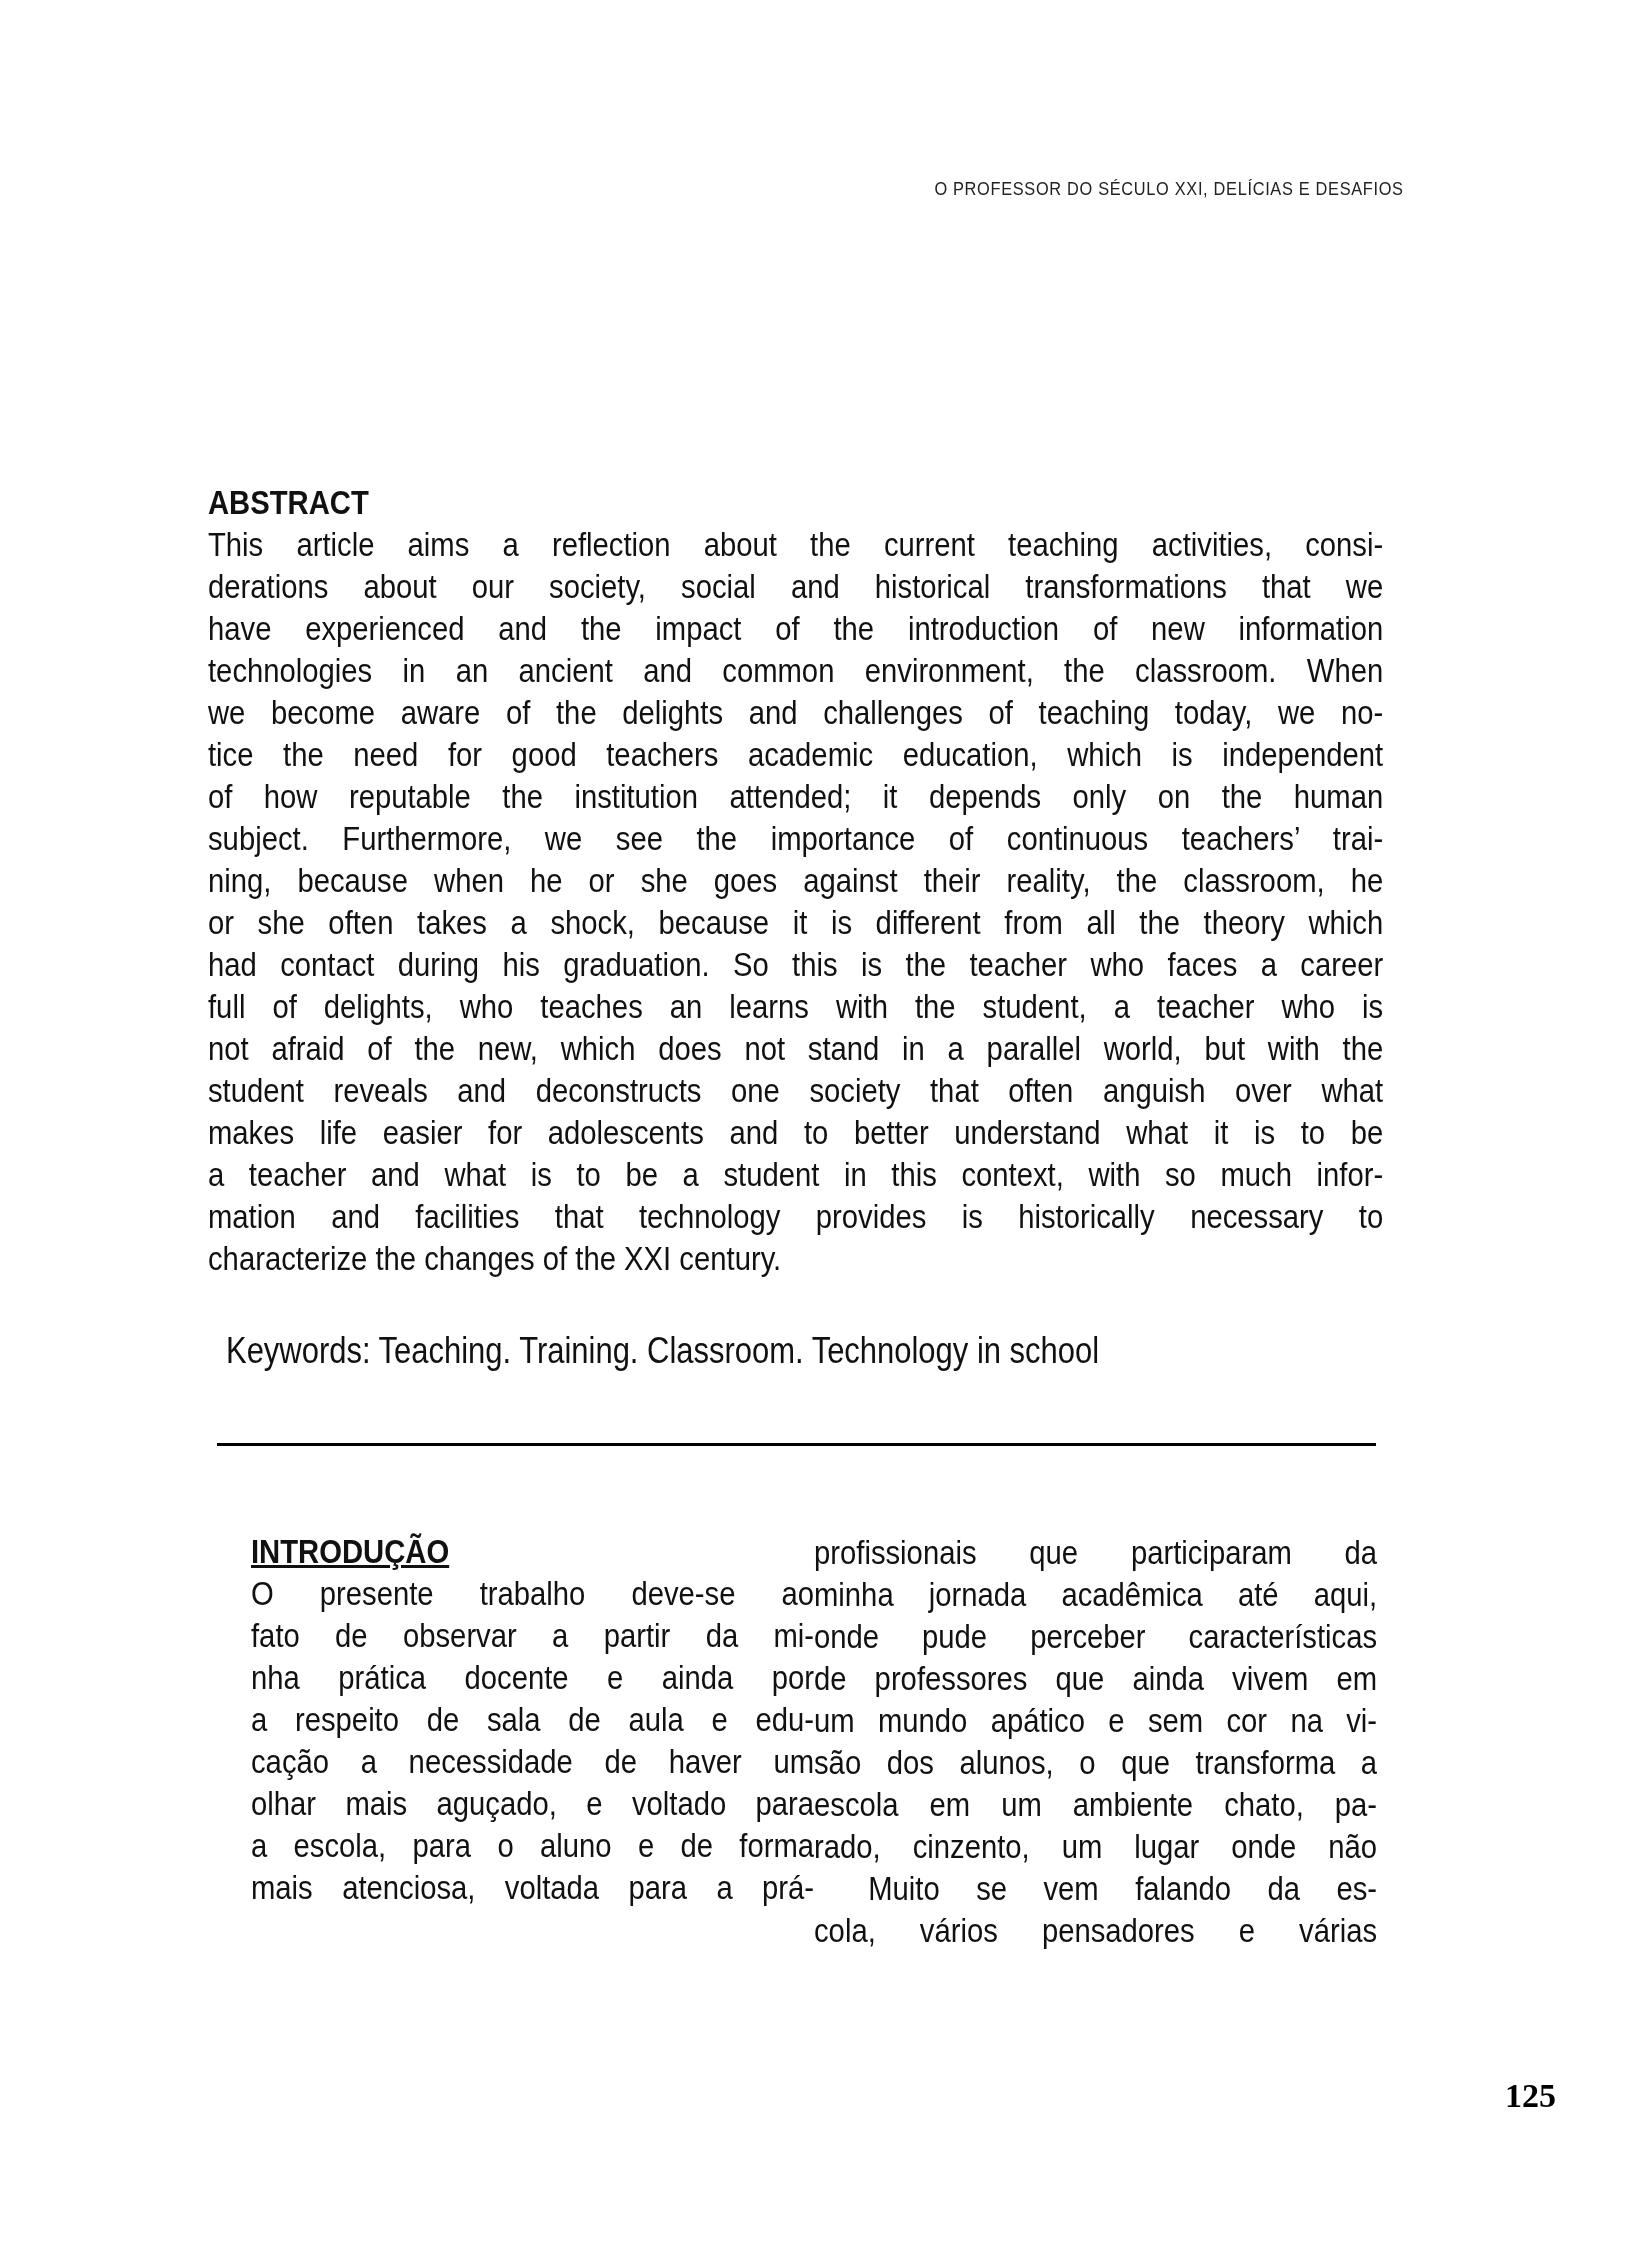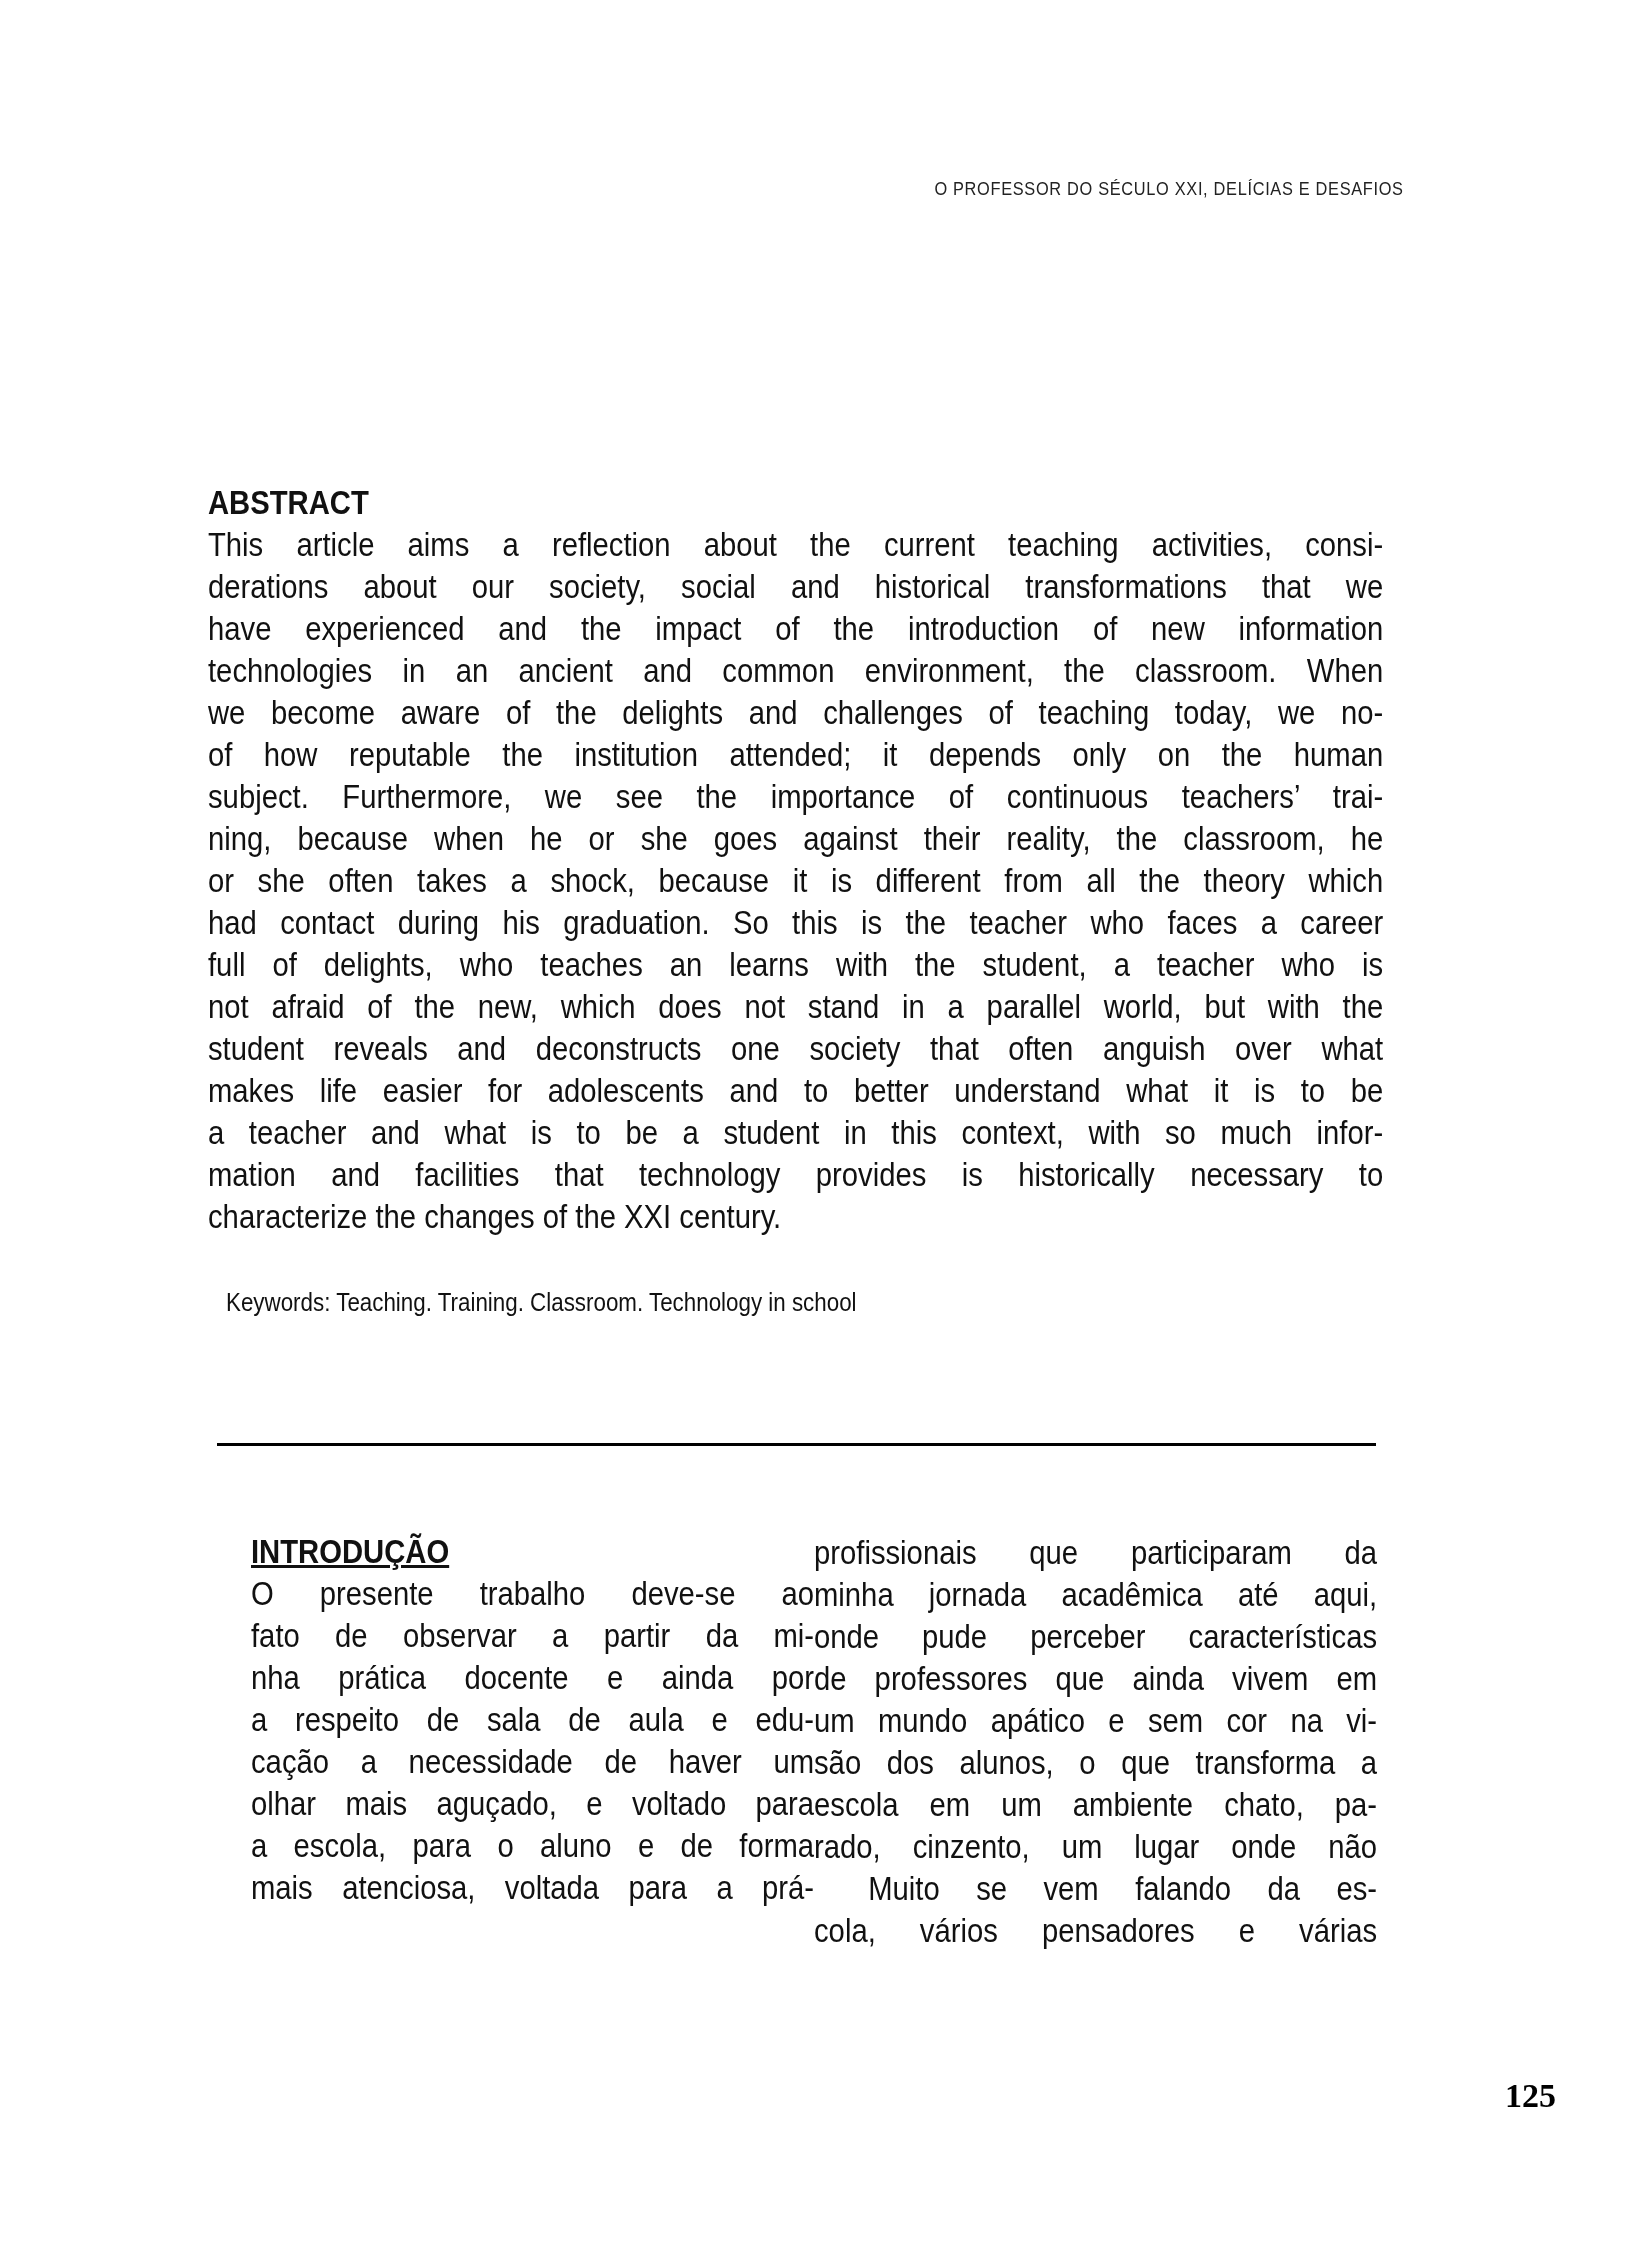--- a/index.html
+++ b/index.html
@@ -69,23 +69,23 @@
       text-align: justify;
       text-align-last: justify;
       white-space: normal;
     }
     .line.last .line-inner {
       text-align-last: left;
     }
     .keywords {
       position: absolute;
       left: 226px;
-      top: 1282px;
+      top: 1330px;
       width: 1175px;
-      font-size: 26px;
+      font-size: 36px;
       line-height: 41px;
       white-space: nowrap;
       text-decoration: underline;
     }
     .keywords .line-inner {
       text-align-last: left;
       width: auto;
       white-space: nowrap;
     }
     .rule {
@@ -133,20 +133,21 @@
 <div class="running-header">O PROFESSOR DO SÉCULO XXI, DELÍCIAS E DESAFIOS</div>
 
 <section class="abstract">
   <h2 class="section-heading">ABSTRACT</h2>
   <div class="body-text">
     <span class="line"><span class="line-inner">This article aims a reflection about the current teaching activities, consi-</span></span>
     <span class="line"><span class="line-inner">derations about our society, social and historical transformations that we</span></span>
     <span class="line"><span class="line-inner">have experienced and the impact of the introduction of new information</span></span>
     <span class="line"><span class="line-inner">technologies in an ancient and common environment, the classroom. When</span></span>
     <span class="line"><span class="line-inner">we become aware of the delights and challenges of teaching today, we no-</span></span>
+    <span class="line"><span class="line-inner">tice the need for good teachers academic education, which is independent</span></span>
     <span class="line"><span class="line-inner">of how reputable the institution attended; it depends only on the human</span></span>
     <span class="line"><span class="line-inner">subject. Furthermore, we see the importance of continuous teachers’ trai-</span></span>
     <span class="line"><span class="line-inner">ning, because when he or she goes against their reality, the classroom, he</span></span>
     <span class="line"><span class="line-inner">or she often takes a shock, because it is different from all the theory which</span></span>
     <span class="line"><span class="line-inner">had contact during his graduation. So this is the teacher who faces a career</span></span>
     <span class="line"><span class="line-inner">full of delights, who teaches an learns with the student, a teacher who is</span></span>
     <span class="line"><span class="line-inner">not afraid of the new, which does not stand in a parallel world, but with the</span></span>
     <span class="line"><span class="line-inner">student reveals and deconstructs one society that often anguish over what</span></span>
     <span class="line"><span class="line-inner">makes life easier for adolescents and to better understand what it is to be</span></span>
     <span class="line"><span class="line-inner">a teacher and what is to be a student in this context, with so much infor-</span></span>

